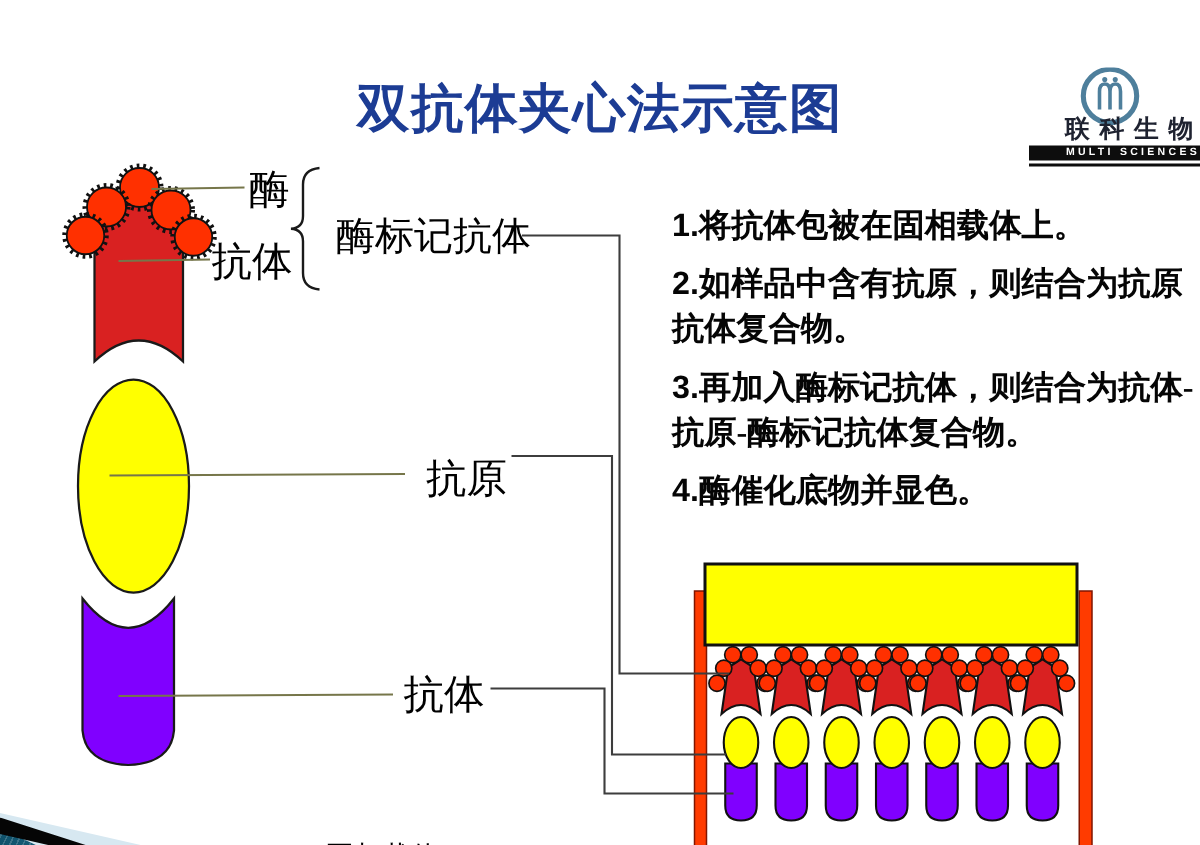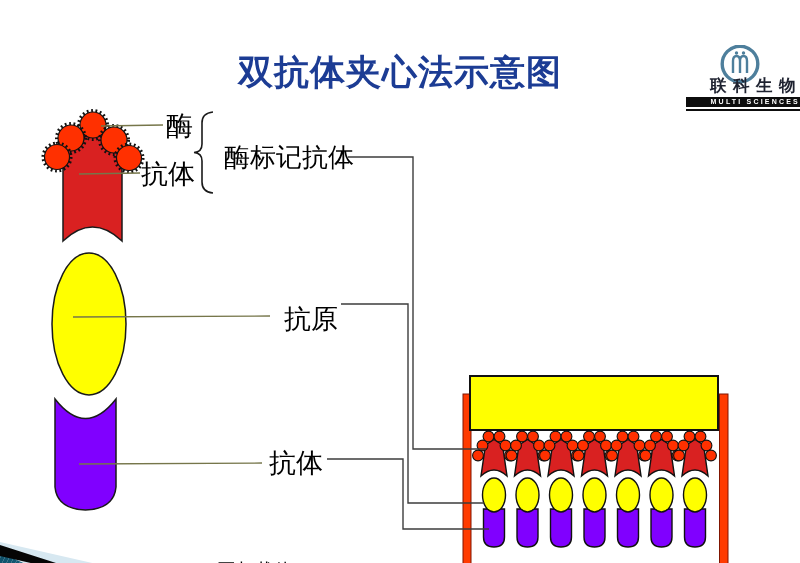--- a/index.html
+++ b/index.html
@@ -229,20 +229,26 @@
     </g>
   </svg>
 
   <div class="lbl lbl-enzyme">酶</div>
   <div class="lbl lbl-ab-top">抗体</div>
   <div class="lbl lbl-elab">酶标记抗体</div>
   <div class="lbl lbl-antigen">抗原</div>
   <div class="lbl lbl-ab-bottom">抗体</div>
   <div class="lbl lbl-solid">固相载体</div>
 
+  <div class="steps">
+    <p class="step"><span class="num">1.</span><span>将抗体包被在固相载体上。</span></p>
+    <p class="step"><span class="num">2.</span><span>如样品中含有抗原，则结合为抗原抗体复合物。</span></p>
+    <p class="step"><span class="num">3.</span><span>再加入酶标记抗体，则结合为抗体-抗原-酶标记抗体复合物。</span></p>
+    <p class="step"><span class="num">4.</span><span>酶催化底物并显色。</span></p>
+  </div>
 
   <div class="swoosh">
     <div class="pale"></div>
     <div class="teal"></div>
     <div class="band"></div>
   </div>
 
 </div>
 
 </body></html>

